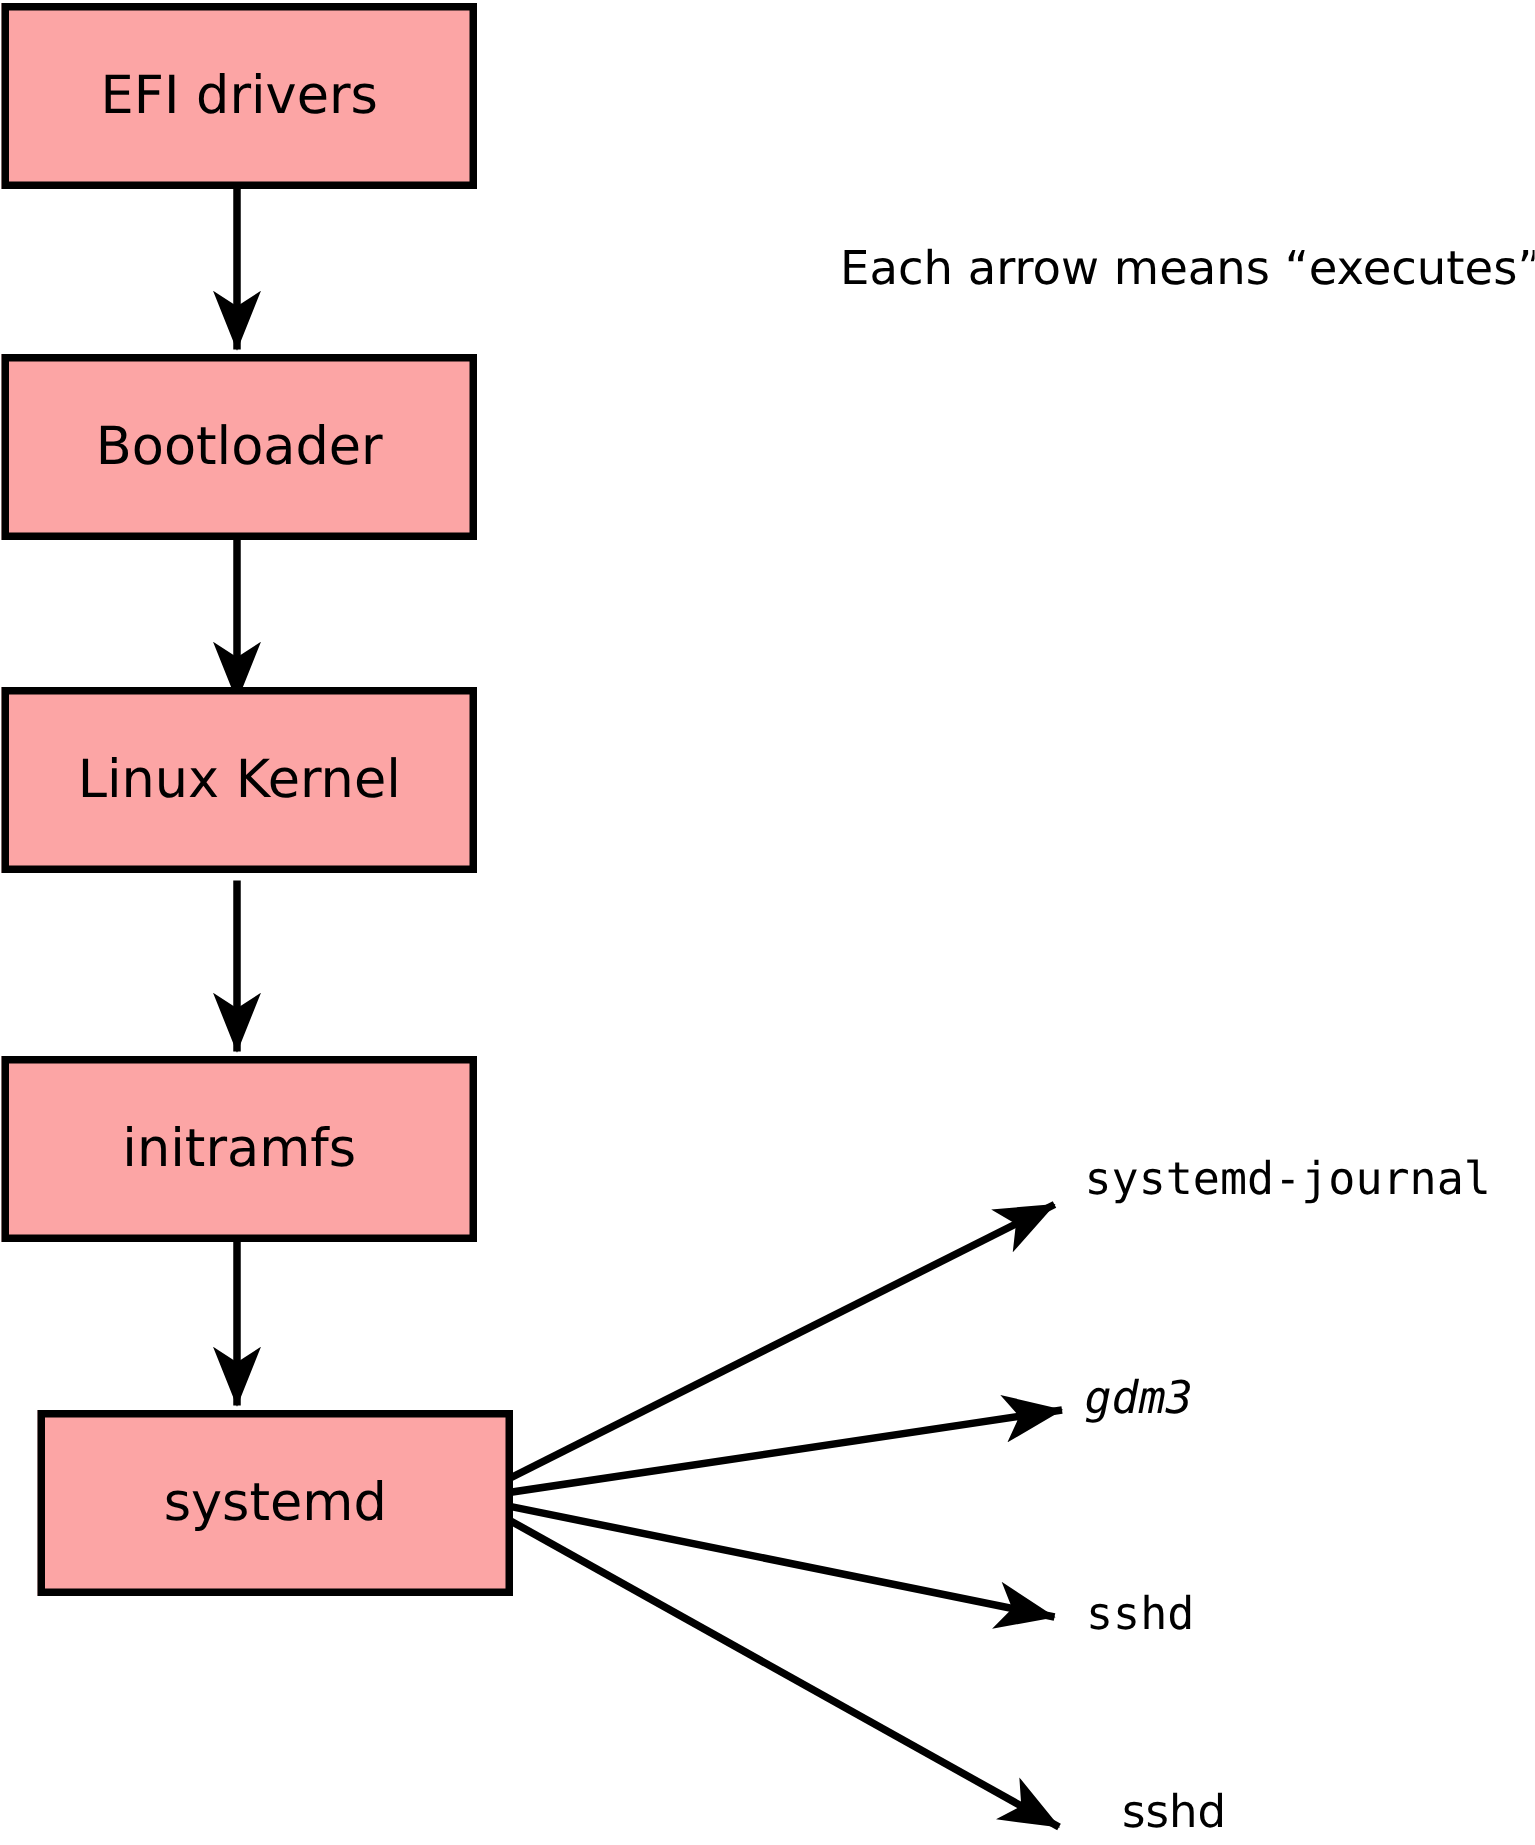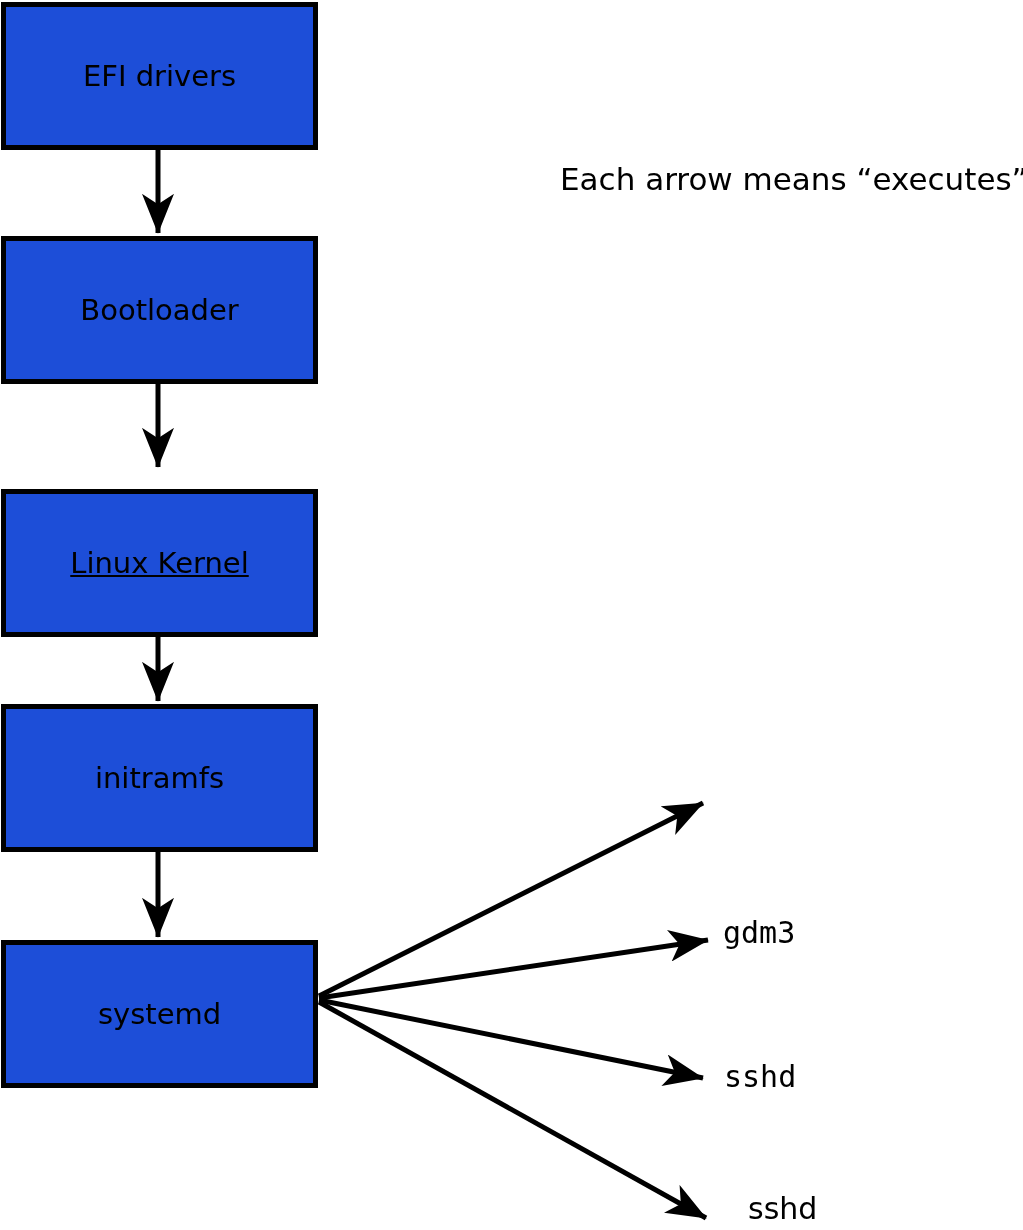--- a/index.html
+++ b/index.html
@@ -22,46 +22,46 @@
   }
   .arrow {
     stroke:#000000;
     stroke-width:5;
     fill:none;
   }
   .box {
     position:absolute;
     left:1px;
     width:317px;
-    height:148px;
+    height:124px;
     box-sizing:border-box;
     border:5px solid #000000;
-    background:#1d4ed8;
+    background:#fca5a5;
     display:flex;
     align-items:center;
     justify-content:center;
-    font-size:29px;
+    font-size:35px;
     color:#000000;
     white-space:nowrap;
   }
   .box-efi        { top:2px; }
   .box-bootloader { top:236px; }
-  .box-kernel     { top:489px;text-decoration:underline; }
+  .box-kernel     { top:458px; }
   .box-initramfs  { top:704px;text-align:right; }
-  .box-systemd    { top:940px; }
+  .box-systemd    { top:940px;margin-left:24px; }
   .proc {
     position:absolute;
     font-family:"DejaVu Sans Mono", monospace;
     font-size:30px;
     line-height:1.2;
     color:#000000;
     white-space:nowrap;
   }
   .proc-journal { left:723px; top:769px; }
-  .proc-gdm3    { left:723px; top:915px; }
+  .proc-gdm3    { left:723px; top:915px;font-style:italic; }
   .proc-getty   { left:724px; top:1059px; }
   .proc-sshd    { left:748px; top:1191px; font-family:"DejaVu Sans", sans-serif; }
   .annotation {
     position:absolute;
     left:560px;
     top:161px;
     font-size:31px;
     line-height:1.2;
     color:#000000;
     white-space:nowrap;
@@ -99,19 +99,20 @@
   <div class="box box-kernel">
     <span>Linux Kernel</span>
   </div>
   <div class="box box-initramfs">
     <span>initramfs</span>
   </div>
   <div class="box box-systemd">
     <span>systemd</span>
   </div>
 
+  <div class="proc proc-journal">systemd-journal</div>
   <div class="proc proc-gdm3">gdm3</div>
   <div class="proc proc-getty">sshd</div>
   <div class="proc proc-sshd">sshd</div>
 
   <div class="annotation">Each arrow means “executes”.</div>
 
 </div>
 
 </body></html>

